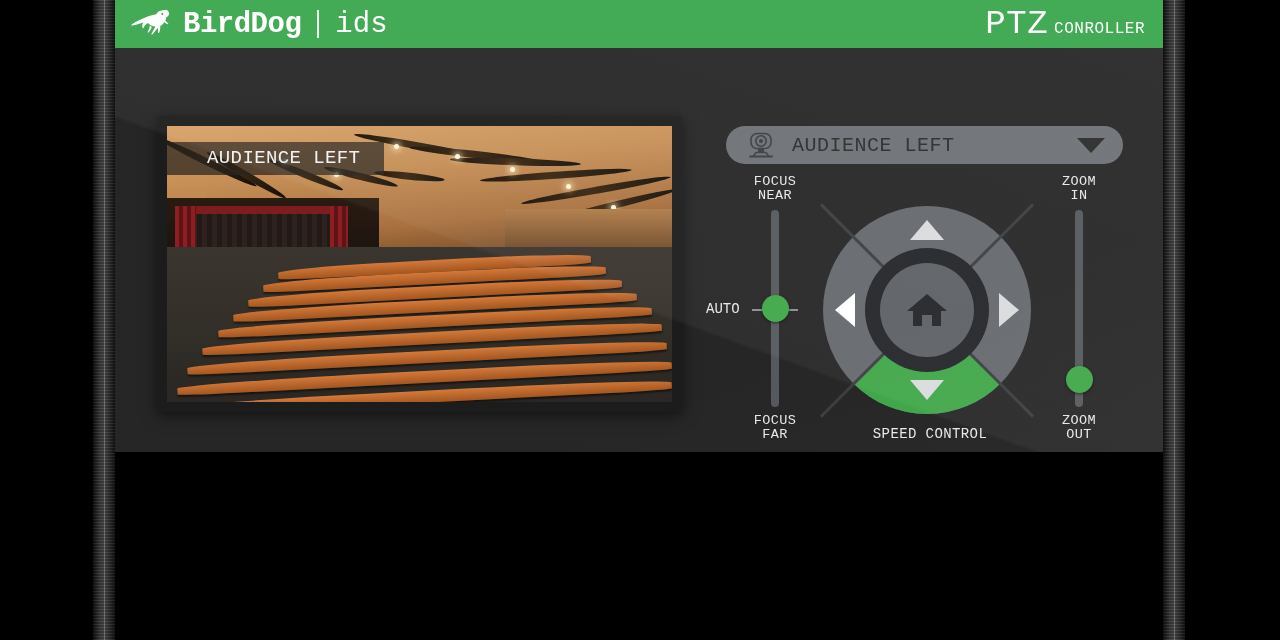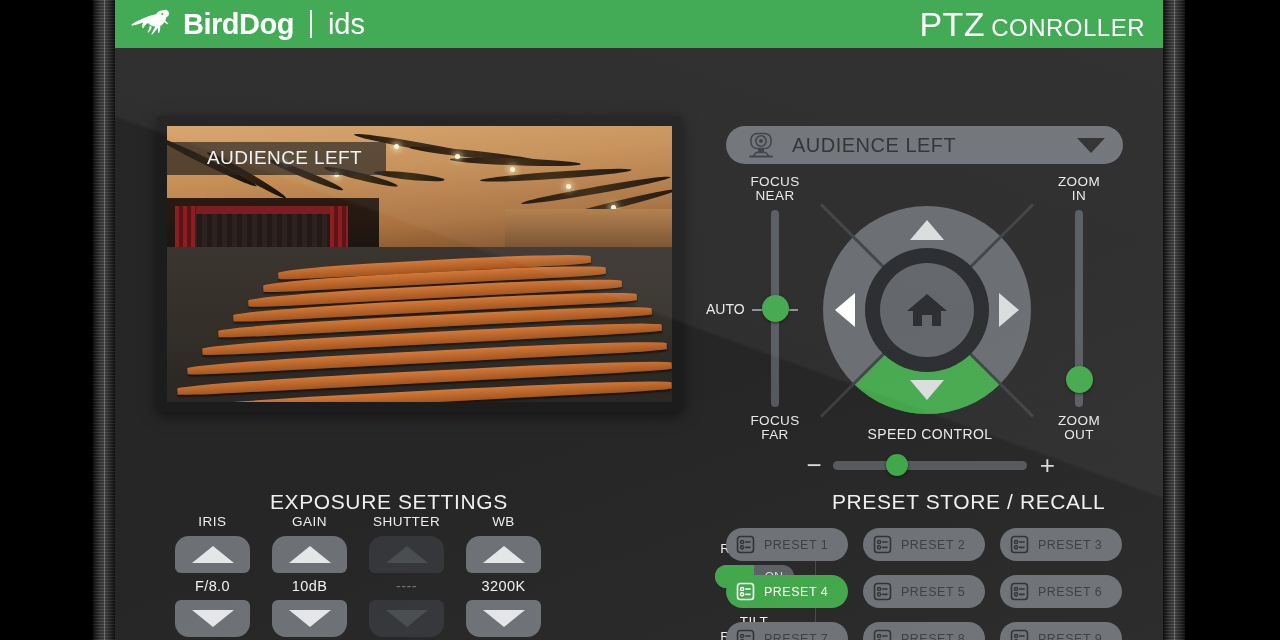--- a/index.html
+++ b/index.html
@@ -21,43 +21,44 @@
   }
   .bezel-left  { left: 93px; }
   .bezel-right { left: 1163px; }
   .bezel-left::after, .bezel-right::after {
     content:""; position:absolute; top:0; bottom:0; left:50%; width:1px;
     background: rgba(255,255,255,.22);
   }
 
   
   #app {
-    position: absolute; left: 115px; top: 0; width: 1048px; height: 640px;
+    position: absolute; left: 115px; top: 0; width: 1048px; height: 452px;
     background: #262626;
     overflow: hidden;
+    font-family: Liberation Mono, monospace;
   }
 
   
   .topbar {
     position: relative; height: 48px; width: 100%;
     background: #43aa55;
     display: flex; align-items: center; justify-content: space-between;
     padding: 0 18px 0 16px;
   }
   .brand { display: flex; align-items: center; gap: 12px; }
   .bird-logo { width: 40px; height: 34px; display:block; }
   .brand-name {
     color:#fff; font-size: 29px; font-weight: 700; letter-spacing: -0.5px;
     line-height: 1;
   }
   .brand-div { width: 2px; height: 28px; background: #fff; opacity: .95; margin: 0 4px; }
   .brand-sub { color:#fff; font-size: 29px; font-weight: 400; line-height: 1; }
   .title-wrap { display:flex; align-items: baseline; gap: 6px; }
   .title-main { color:#fff; font-size: 34px; font-weight: 300; letter-spacing: .5px; }
-  .title-sub  { color:#fff; font-size: 24px; font-weight: 300; letter-spacing: .5px; }
+  .title-sub  { color:#fff; font-size: 16px; font-weight: 300; letter-spacing: .5px; }
 
   
   .body-area { position: relative; width:100%; height: 592px; background:#262626; }
 
   
   .glare {
     position:absolute; inset:0; pointer-events:none; z-index: 40;
     background: linear-gradient(200deg,
       rgba(255,255,255,.055) 0%,
       rgba(255,255,255,.045) 46%,

